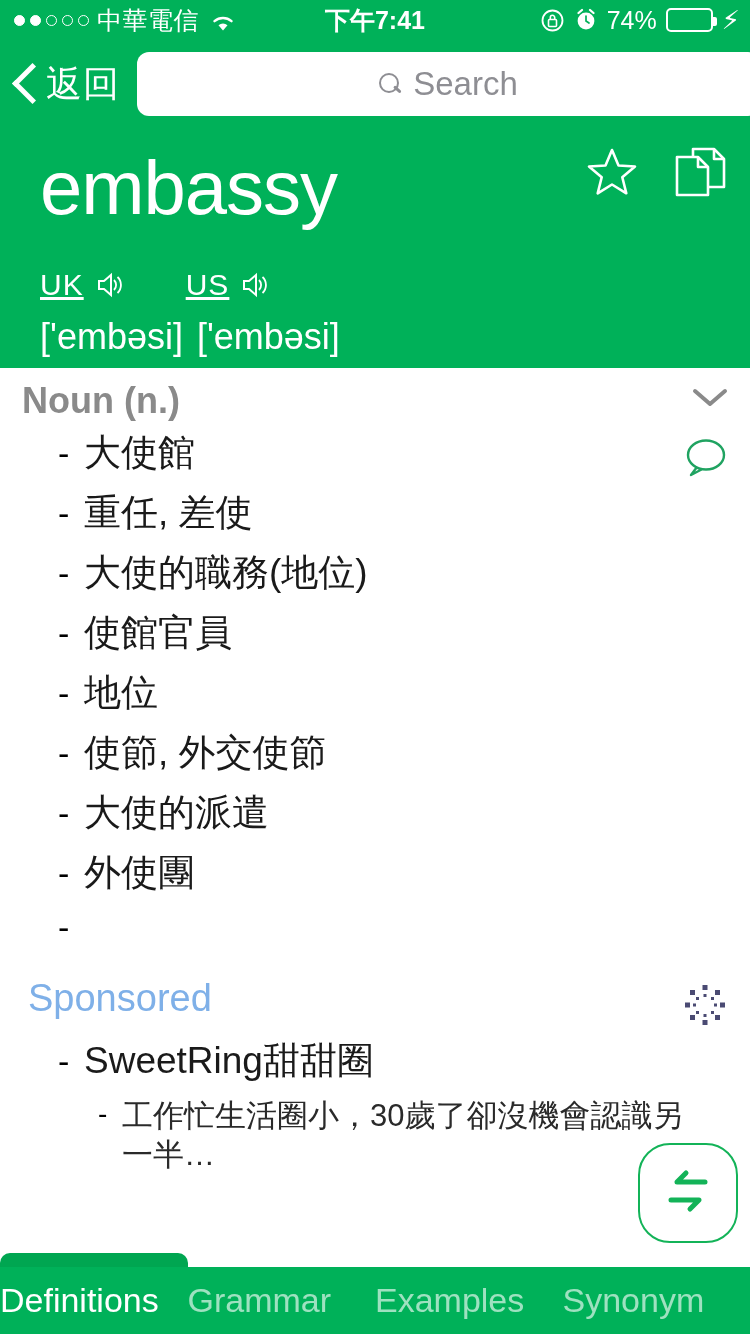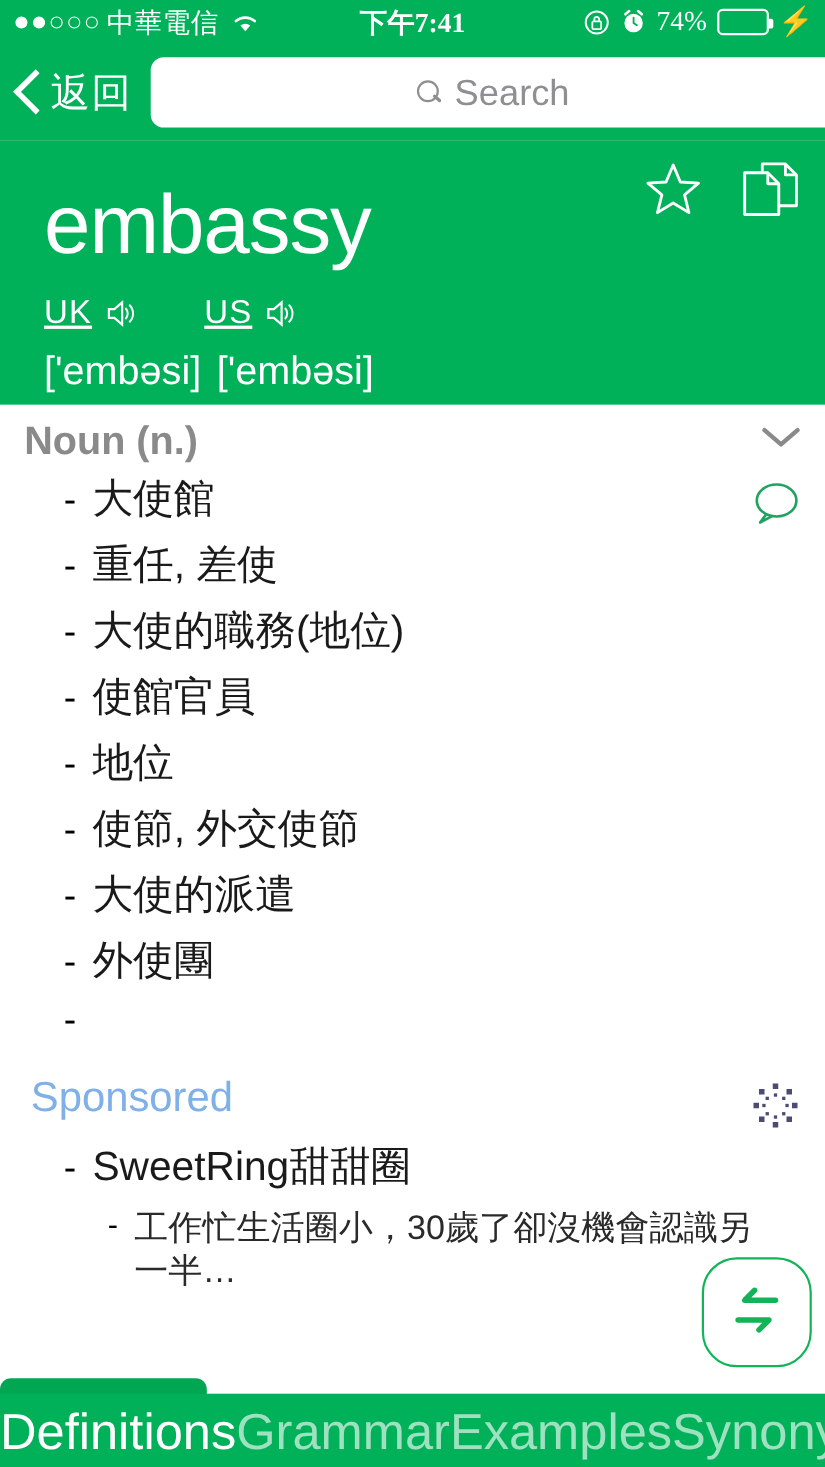--- a/index.html
+++ b/index.html
@@ -10,21 +10,20 @@
     overflow:hidden;
     position:relative;
   }
 
   
   .statusbar{
     position:absolute; top:0; left:0; width:750px; height:40px;
     background:#00B159; color:#fff;
     display:flex; align-items:center;
     font-size:25px;
-    font-family:Liberation Serif, serif;
   }
   .sb-left{ display:flex; align-items:center; padding-left:14px; gap:8px; }
   .dots{ display:flex; align-items:center; gap:5px; }
   .dot{ width:11px; height:11px; border-radius:50%; border:1.6px solid #fff; }
   .dot.filled{ background:#fff; }
   .carrier{ font-size:25px; letter-spacing:0.5px; }
   .wifi{ width:26px; height:20px; position:relative; margin-left:3px;}
   .sb-center{
     position:absolute; left:0; width:750px; text-align:center;
     font-size:25px; font-weight:600; letter-spacing:0px;
@@ -81,21 +80,21 @@
   }
   .search-ph{ font-size:33px; color:#8e8e93; }
 
   
   .wordhead{
     position:absolute; top:128px; left:0; width:750px; height:240px;
     background:#00B159; color:#fff;
   }
   .headword{
     position:absolute; left:40px; top:22px;
-    font-size:76px; font-weight:300; letter-spacing:-1px; line-height:1;margin-top:17px;
+    font-size:76px; font-weight:300; letter-spacing:-1px; line-height:1;
   }
   .head-actions{
     position:absolute; right:22px; top:18px; display:flex; align-items:center; gap:36px;
   }
   .icon-btn{ cursor:pointer; }
   .pron-row{
     position:absolute; left:40px; top:140px;
     display:flex; align-items:center;
   }
   .pron-lang{ font-size:30px; letter-spacing:1px;text-decoration:underline; }
@@ -170,21 +169,21 @@
     position:absolute; left:0; top:1253px;
     width:188px; height:18px;
     background:#00A651; border-radius:10px 10px 0 0;
   }
   .tabbar{
     position:absolute; left:0; top:1267px; width:750px; height:67px;
     background:#00B159;
     display:flex; align-items:center;
   }
   .tab{
-    flex:1; text-align:left; font-size:46px;
+    flex:1; text-align:left; font-size:34px;
     color:rgba(255,255,255,0.62); cursor:pointer;
   }
   .tab.active{ color:#ffffff; }
 </style>
 </head>
 <body>
 
 <div class="statusbar">
   <div class="sb-left">
     <div class="dots">

